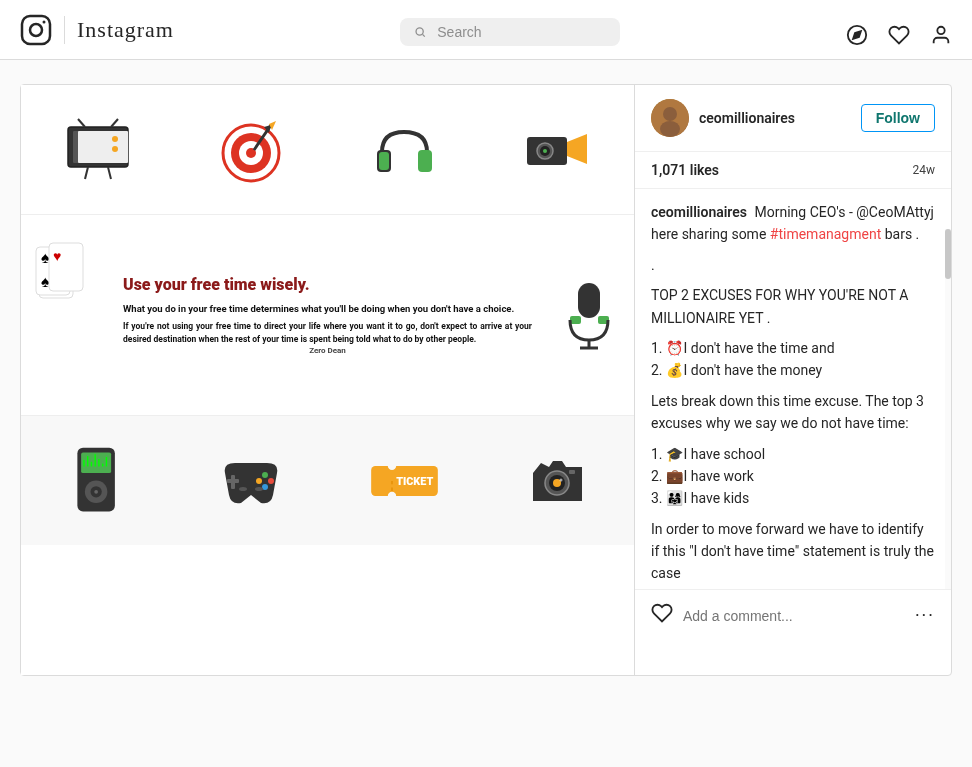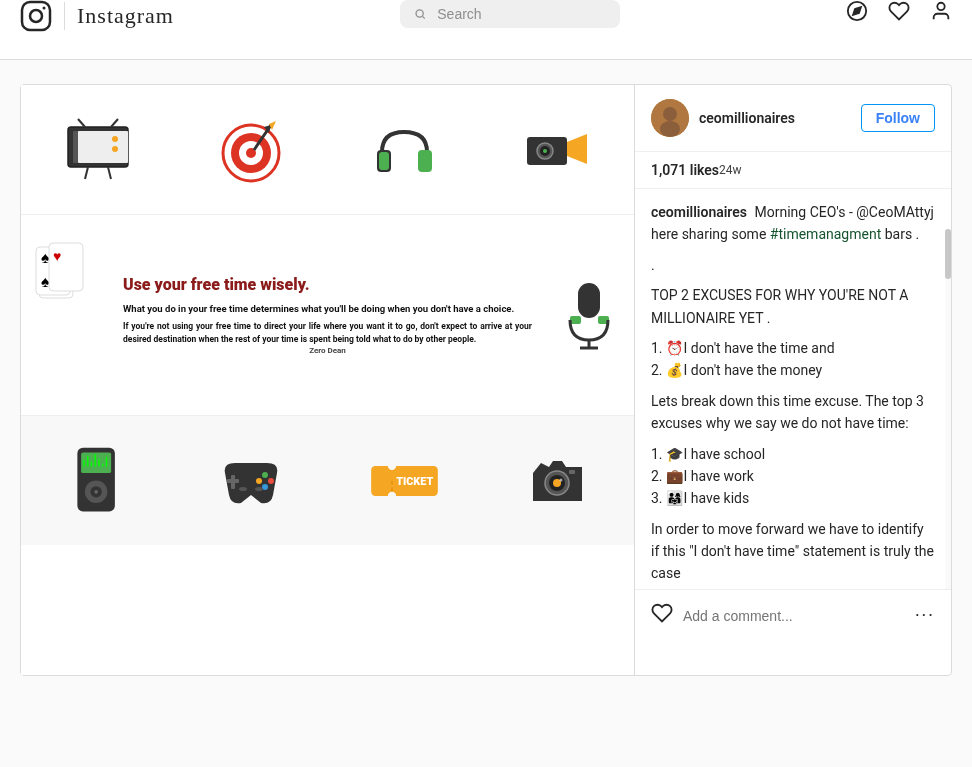--- a/index.html
+++ b/index.html
@@ -4,23 +4,23 @@
   <style>
     * { box-sizing: border-box; margin: 0; padding: 0; }
     body { font-family: -apple-system, BlinkMacSystemFont, 'Segoe UI', Roboto, Helvetica, Arial, sans-serif; background: #fafafa; color: #262626; }
 
     
     .header {
       background: #fff;
       border-bottom: 1px solid #dbdbdb;
       height: 60px;
       display: flex;
-      align-items: flex-start;
+      align-items: flex-end;
       justify-content: space-between;
-      padding: 0 20px;
+      padding: 13px 20px;
       position: sticky;
       top: 0;
       z-index: 100;
     }
     .header-left {
       display: flex;
       align-items: center;
       gap: 12px;
     }
     .ig-logo-icon {
@@ -137,31 +137,32 @@
     }
     .post-username {
       font-weight: 600;
       font-size: 14px;
       flex: 1;
       color: #262626;
     }
     .follow-btn {
       border: 1px solid #0095f6;
       background: transparent;
-      color: #3b82f6;
+      color: #0f766e;
       font-weight: 600;
       font-size: 14px;
       padding: 5px 14px;
       border-radius: 4px;
       cursor: pointer;
     }
 
     
     .likes-row {
       display: flex;
+      justify-content: space-between;
       align-items: center;
       padding: 10px 16px;
       border-bottom: 1px solid #efefef;
     }
     .likes-count {
       font-weight: 600;
       font-size: 14px;
     }
     .time-ago {
       font-size: 12px;
@@ -182,21 +183,21 @@
     .caption-area::-webkit-scrollbar-thumb { background: #dbdbdb; border-radius: 3px; }
 
     .caption-username {
       font-weight: 600;
       margin-right: 4px;
     }
     .caption-text {
       color: #262626;
     }
     .caption-hashtag {
-      color: #14532d;
+      color: #ef4444;
       text-align: center;
     }
     .caption-para {
       margin-bottom: 8px;
     }
 
     
     .add-comment-row {
       border-top: 1px solid #efefef;
       padding: 12px 16px;

